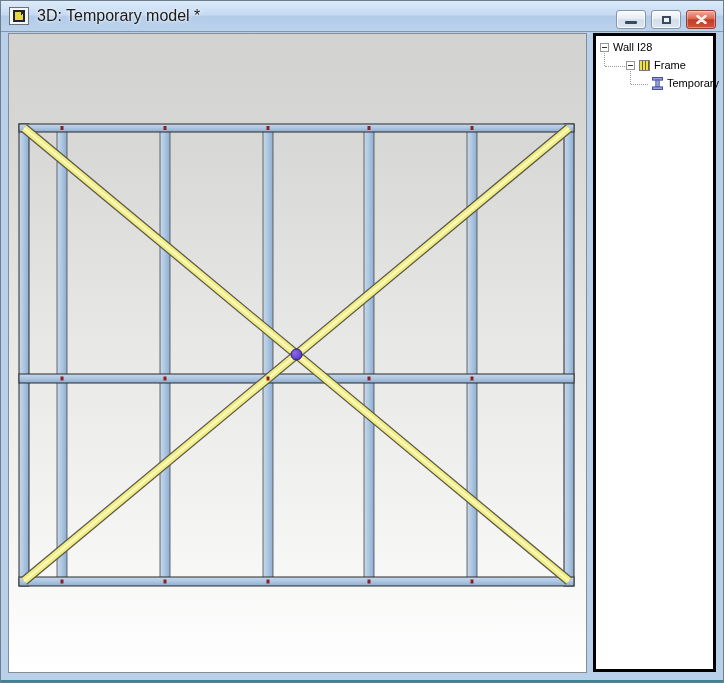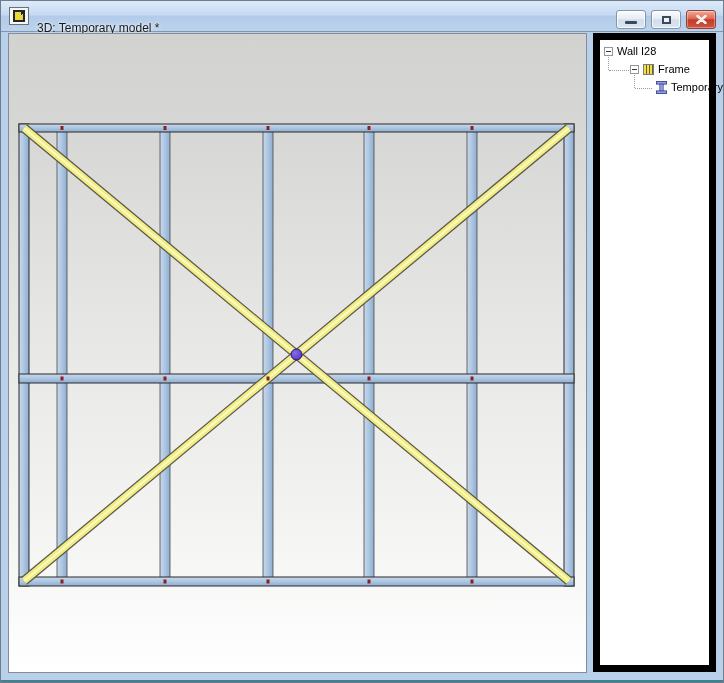--- a/index.html
+++ b/index.html
@@ -34,24 +34,23 @@
   }
   .title-icon .inner{
     width:12px;height:12px;background:#23262e;position:relative;
   }
   .title-icon .inner::after{
     content:"";position:absolute;left:2px;top:2px;width:8px;height:8px;
     background:conic-gradient(from 0deg at 70% 50%, #23262e 0 40deg, #e8d83c 40deg 360deg);
   }
   .title-text{
     position:absolute;left:36px;top:0;height:30px;line-height:30px;
-    font-size:12px;color:#1a1a1a;
+    font-size:16px;color:#1a1a1a;
     text-shadow:0 0 3px rgba(255,255,255,.9), 0 0 6px rgba(255,255,255,.7);
     white-space:nowrap;
-    margin-top:12px;
   }
   .winbtn{
     position:absolute;top:9px;width:30px;height:19px;box-sizing:border-box;
     border:1px solid #8595a8;border-radius:3px;
     background:linear-gradient(180deg,#fbfcfd 0%,#e7edf4 45%,#d2deec 52%,#dde6f1 100%);
     box-shadow:inset 0 0 0 1px rgba(255,255,255,.75);
     display:flex;align-items:center;justify-content:center;
   }
   .winbtn.min{left:615px;}
   .winbtn.res{left:650px;}
@@ -67,21 +66,21 @@
   .viewport{
     position:absolute;left:7px;top:32px;width:579px;height:640px;
     box-sizing:border-box;
     border:1px solid #878c92;
     background:linear-gradient(180deg,#d2d2d0 0%,#d6d6d4 14%,#e6e6e4 45%,#f4f4f3 78%,#ffffff 100%);
   }
   .frame-svg{position:absolute;left:0;top:0;}
   .treepanel{
     position:absolute;left:592px;top:32px;width:123px;height:639px;
     box-sizing:border-box;
-    border:7px solid #000000;background:#ffffff;
+    border:3px solid #000000;background:#ffffff;
     font-size:11px;color:#000;
   }
   .tree-row{position:absolute;height:16px;display:flex;align-items:center;}
   .expander{
     width:9px;height:9px;box-sizing:border-box;background:#fff;
     border:1px solid #969696;position:relative;flex:none;
   }
   .expander::after{
     content:"";position:absolute;left:1px;top:3px;width:5px;height:1px;background:#333;
   }

